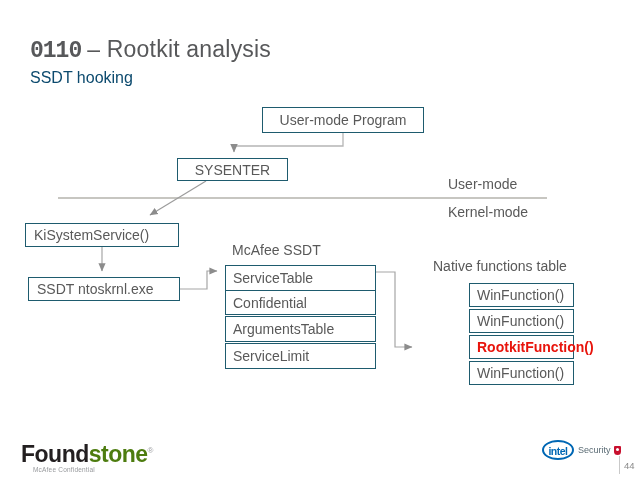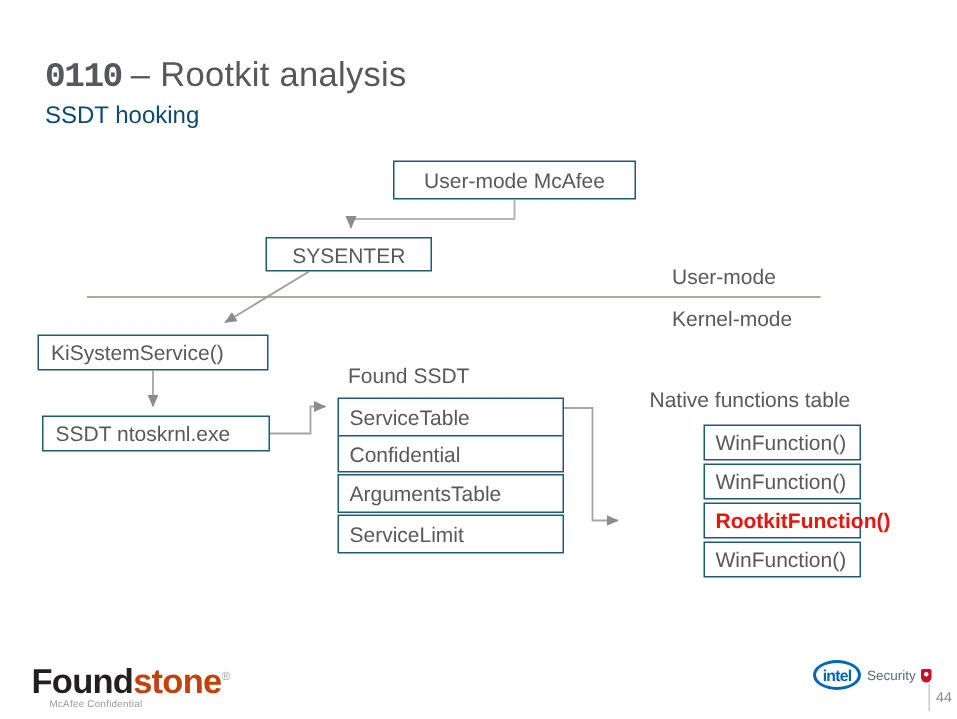--- a/index.html
+++ b/index.html
@@ -70,21 +70,21 @@
   .fn-table .row.hooked { color: #e8140c; font-weight: 700; }
   
   .connectors { position: absolute; left: 0; top: 0; }
   
   .foundstone {
     position: absolute; left: 21px; top: 441px;
     font-size: 23px; font-weight: 700; letter-spacing: -0.5px;
     white-space: nowrap;
   }
   .foundstone .f1 { color: #231f20; }
-  .foundstone .f2 { color: #c2410c; }
+  .foundstone .f2 { color: #4d7c0f; }
   .foundstone .mark { font-size: 8px; color: #9c9ea1; vertical-align: super; font-weight: 400; }
   .confidential {
     position: absolute; left: 33px; top: 466px;
     font-size: 6.5px; color: #97999c; letter-spacing: 0.2px;
   }
   .intel-lockup { position: absolute; left: 542px; top: 439px; height: 22px; display: flex; align-items: center; }
   .intel-oval {
     width: 32px; height: 20px;
     border: 2px solid #0067b4; border-radius: 50%;
     display: flex; align-items: center; justify-content: center;
@@ -127,29 +127,29 @@
       </marker>
     </defs>
     <line x1="58" y1="198" x2="547" y2="198" stroke="#8f8d83" stroke-width="1"></line>
     <path d="M343,133 V146 H234 V152" fill="none" stroke="#b5b5b5" stroke-width="1.3" marker-end="url(#arr)"></path>
     <path d="M206,181 L150,215" fill="none" stroke="#9c9c9c" stroke-width="1.2" marker-end="url(#arr)"></path>
     <path d="M102,247 V271" fill="none" stroke="#a6a6a6" stroke-width="1.2" marker-end="url(#arr)"></path>
     <path d="M180,289 H207 V271 H217" fill="none" stroke="#a6a6a6" stroke-width="1.2" marker-end="url(#arr)"></path>
     <path d="M376,272 H395 V347 H412" fill="none" stroke="#a6a6a6" stroke-width="1.2" marker-end="url(#arr)"></path>
   </svg>
 
-  <div class="dbox box-ump center">User-mode McAfee</div>
+  <div class="dbox box-ump center">User-mode Program</div>
   <div class="dbox box-sys center">SYSENTER</div>
   <div class="dbox box-kiss padl">KiSystemService()</div>
   <div class="dbox box-ssdt padl">SSDT ntoskrnl.exe</div>
 
   <div class="mode-label lbl-user">User-mode</div>
   <div class="mode-label lbl-kernel">Kernel-mode</div>
 
-  <div class="tbl-label lbl-ssdt-tbl">Found SSDT</div>
+  <div class="tbl-label lbl-ssdt-tbl">McAfee SSDT</div>
   <div class="ssdt-table">
     <div class="group">
       <div class="row">ServiceTable</div>
       <div class="row">Confidential</div>
     </div>
     <div class="group">
       <div class="row">ArgumentsTable</div>
     </div>
     <div class="group">
       <div class="row">ServiceLimit</div>

